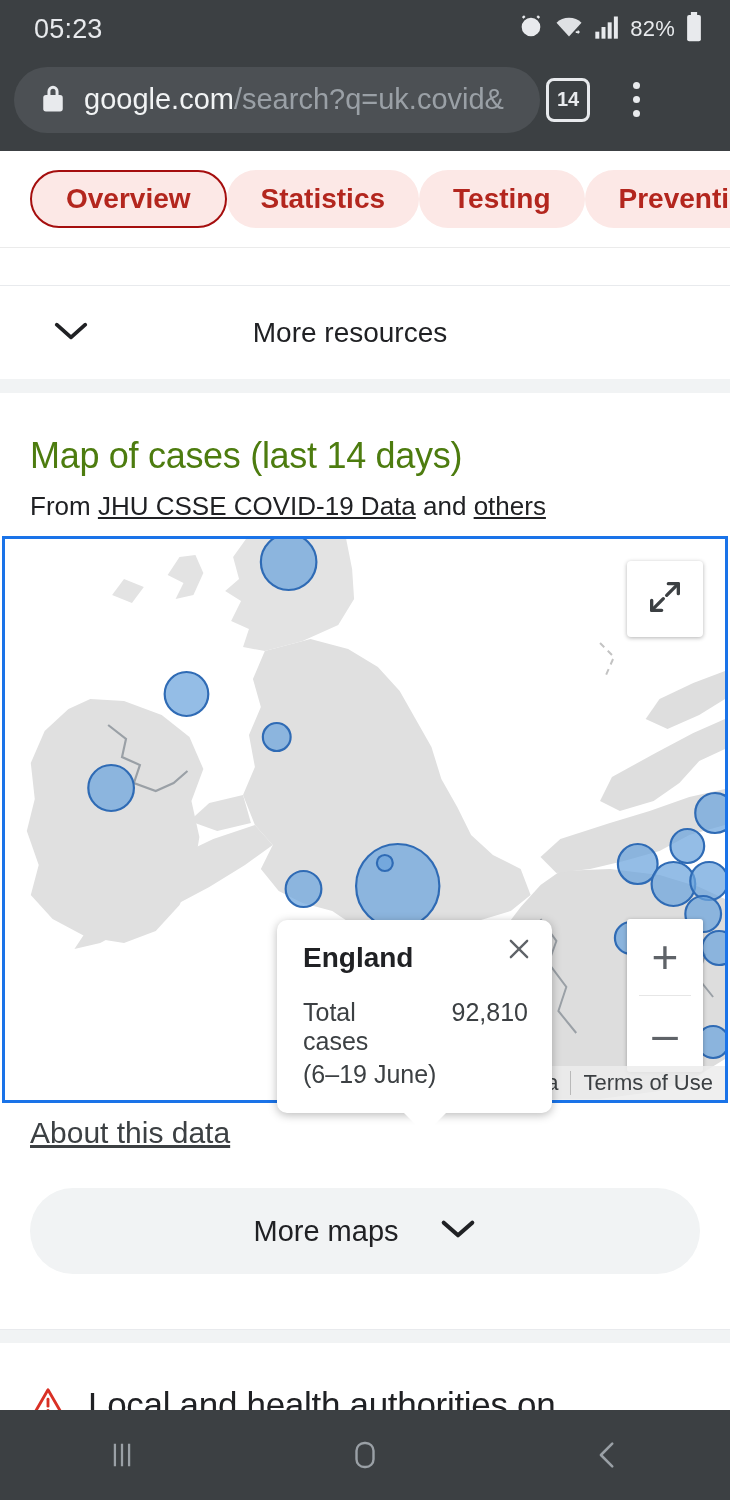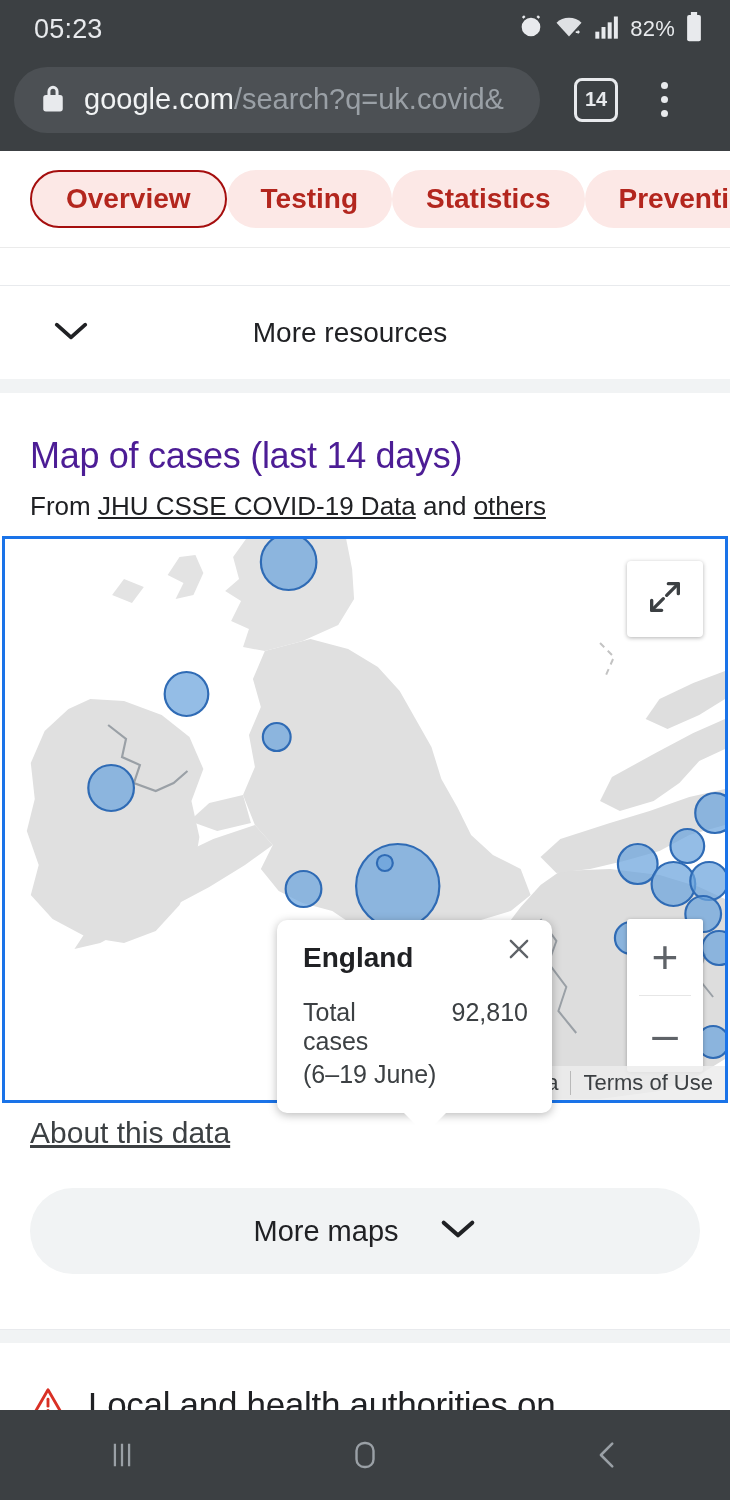--- a/index.html
+++ b/index.html
@@ -33,21 +33,21 @@
     overflow:hidden; max-width:526px;
   }
   .omnibox .lock{ flex:0 0 auto; }
   .omnibox .url{
     font-size:29px; color:#9aa0a6; white-space:nowrap; overflow:hidden;
   }
   .omnibox .url b{ color:#f1f3f4; font-weight:400; }
   .tab-count{
     width:44px; height:44px; border:3px solid #e8eaed; border-radius:8px;
     display:flex; align-items:center; justify-content:center;
-    color:#e8eaed; font-size:20px; font-weight:700; margin-left:28px; flex:0 0 auto;
+    color:#e8eaed; font-size:20px; font-weight:700; flex:0 0 auto;
   }
   .kebab{
     width:44px; height:50px; display:flex; flex-direction:column;
     align-items:center; justify-content:center; gap:7px; margin-left:18px; flex:0 0 auto;
   }
   .kebab i{ width:7px; height:7px; border-radius:50%; background:#e8eaed; display:block; }
 
   
   .chip-bar{
     height:97px; background:#fff; display:flex; align-items:center;
@@ -70,21 +70,21 @@
 
   .more-resources{
     height:93px; display:flex; align-items:center; position:relative; background:#fff;
   }
   .more-resources .chev{ position:absolute; left:52px; }
   .more-resources .lbl{
     width:100%; text-align:center; font-size:28px; color:#202124; padding-right:30px;
   }
 
   .sect-title{
-    font-size:36px; font-weight:400; color:#4c1d95;
+    font-size:36px; font-weight:400; color:#4d7c0f;
     padding:42px 0 0 30px; letter-spacing:-.3px;
   }
   .sect-sub{
     font-size:26px; color:#202124; padding:14px 0 14px 30px;
   }
   .sect-sub a{ color:#202124; text-decoration:underline; }
 
   
   .map-wrap{
     position:relative; margin:0 2px; height:567px;
@@ -215,22 +215,22 @@
   <div class="tab-count">14</div>
   <div class="kebab">
     <i></i>
     <i></i>
     <i></i>
   </div>
 </div>
 
 <div class="chip-bar">
   <div class="chip sel">Overview</div>
+  <div class="chip">Statistics</div>
   <div class="chip">Testing</div>
-  <div class="chip">Statistics</div>
   <div class="chip">Prevention</div>
 </div>
 
 <div class="page">
 
   <div class="cut-row"></div>
   <div class="sep"></div>
 
   <div class="more-resources">
     <span class="chev">

